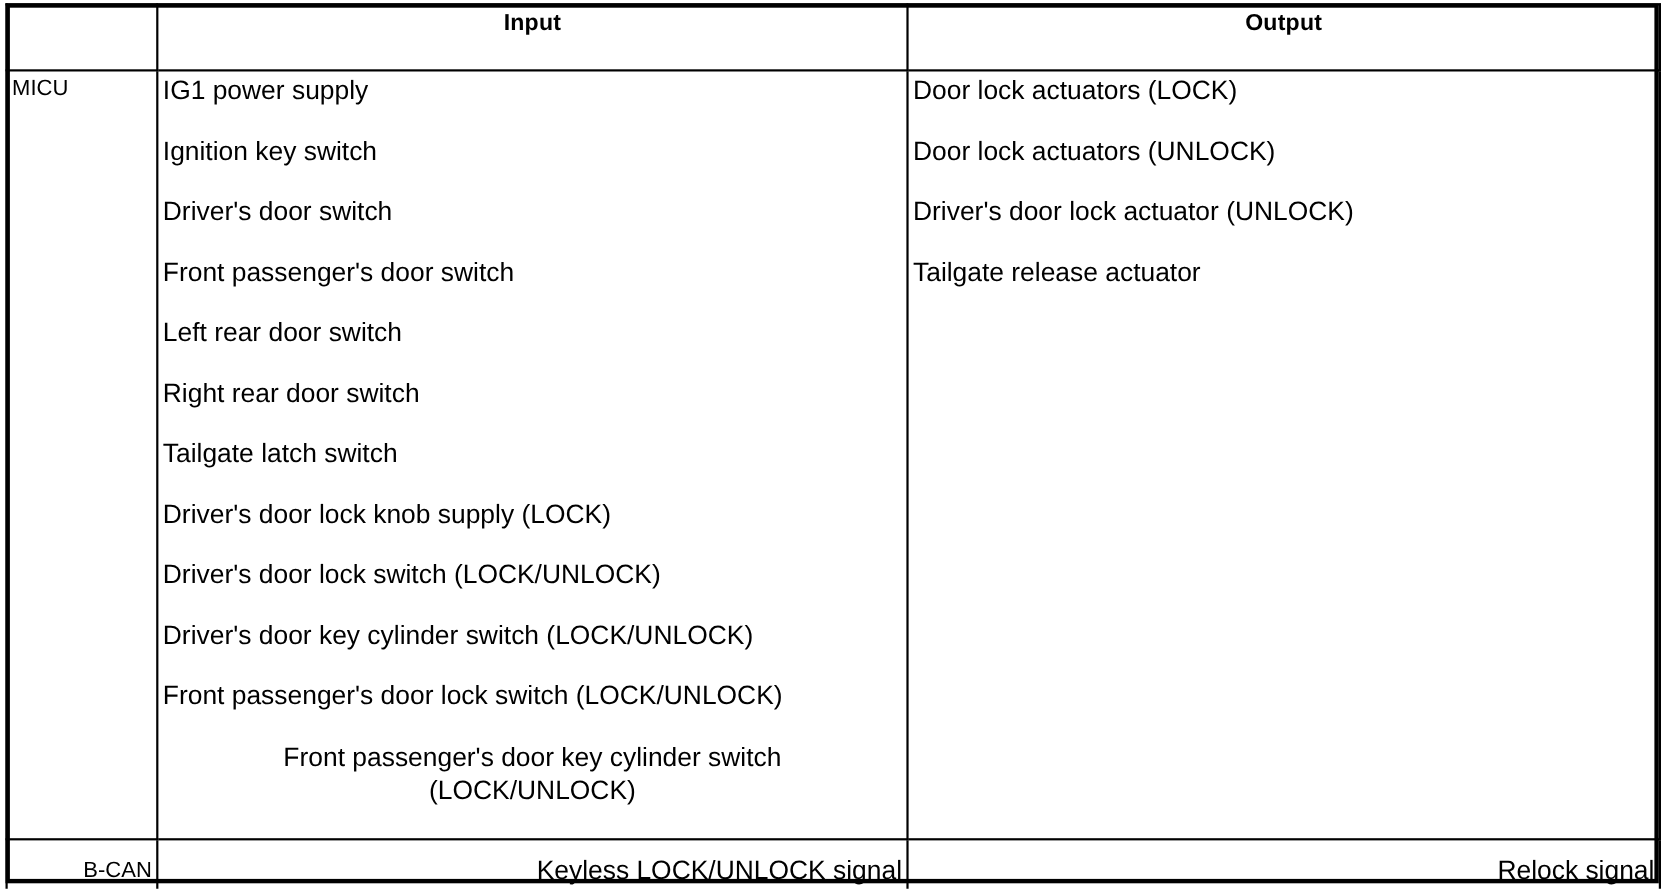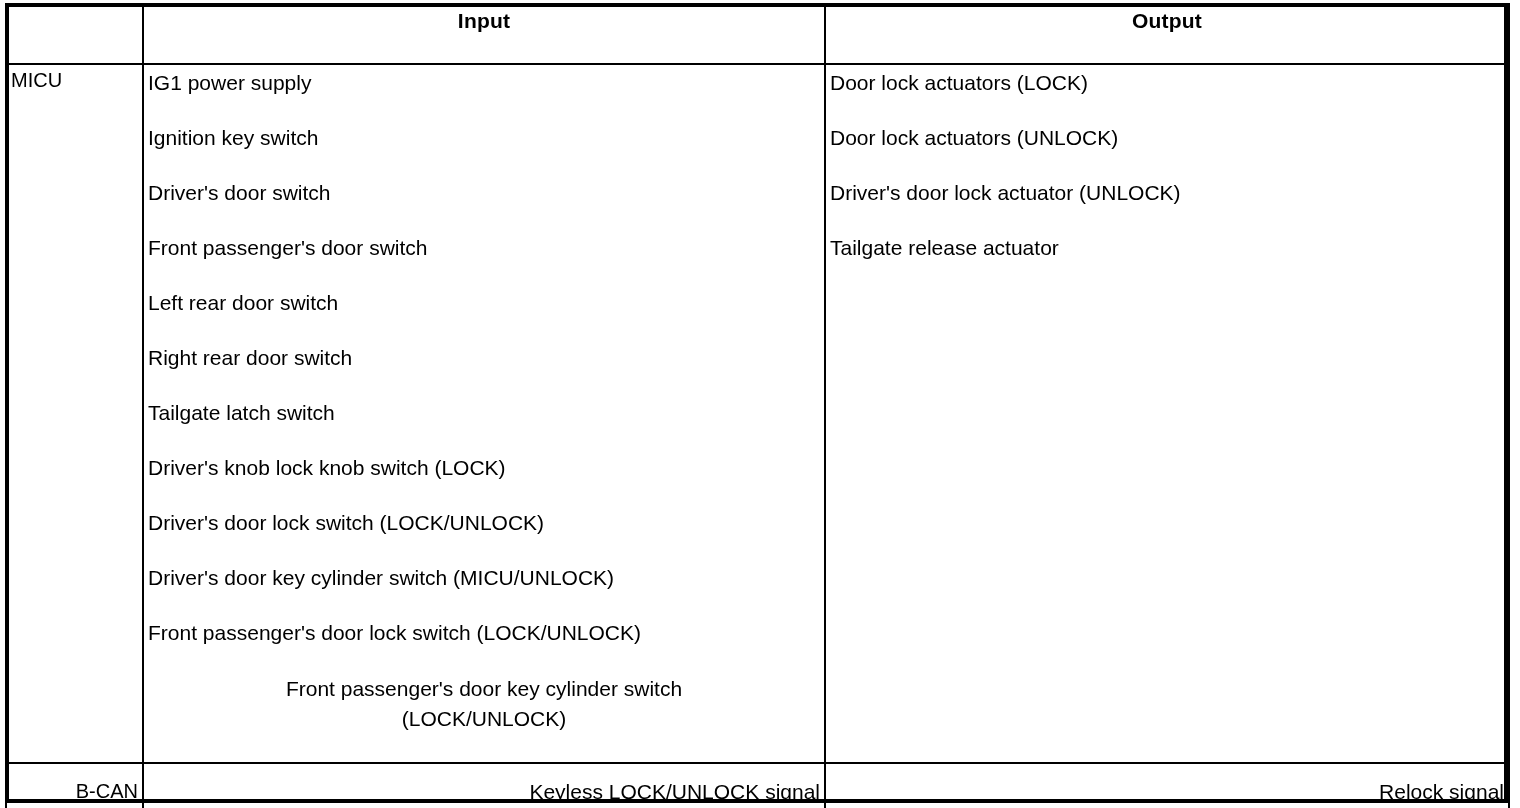--- a/index.html
+++ b/index.html
@@ -81,21 +81,21 @@
     font-size: 20px;
     padding: 12px 0 0 12px;
     white-space: nowrap;
   }
 
   .list-cell {
     padding: 12px 14px 14px 14px;
   }
 
   .entry {
-    font-size: 21px;
+    font-size: 24px;
     line-height: 28px;
     margin: 0 0 27px 0;
     white-space: pre-line;
   }
   .entry:last-child {
     margin-bottom: 0;
   }
 
   
   .entry.wrap {
@@ -149,23 +149,23 @@
         <td class="module-cell">MICU</td>
 
         <td class="list-cell">
           <div class="entry">IG1 power supply</div>
           <div class="entry">Ignition key switch</div>
           <div class="entry">Driver's door switch</div>
           <div class="entry">Front passenger's door switch</div>
           <div class="entry">Left rear door switch</div>
           <div class="entry">Right rear door switch</div>
           <div class="entry">Tailgate latch switch</div>
-          <div class="entry">Driver's knob lock knob switch (LOCK)</div>
+          <div class="entry">Driver's door lock knob supply (LOCK)</div>
           <div class="entry">Driver's door lock switch (LOCK/UNLOCK)</div>
-          <div class="entry">Driver's door key cylinder switch (MICU/UNLOCK)</div>
+          <div class="entry">Driver's door key cylinder switch (LOCK/UNLOCK)</div>
           <div class="entry">Front passenger's door lock switch (LOCK/UNLOCK)</div>
           <div class="entry wrap">Front passenger's door key cylinder switch
 (LOCK/UNLOCK)</div>
         </td>
 
         <td class="list-cell">
           <div class="entry">Door lock actuators (LOCK)</div>
           <div class="entry">Door lock actuators (UNLOCK)</div>
           <div class="entry">Driver's door lock actuator (UNLOCK)</div>
           <div class="entry">Tailgate release actuator</div>

